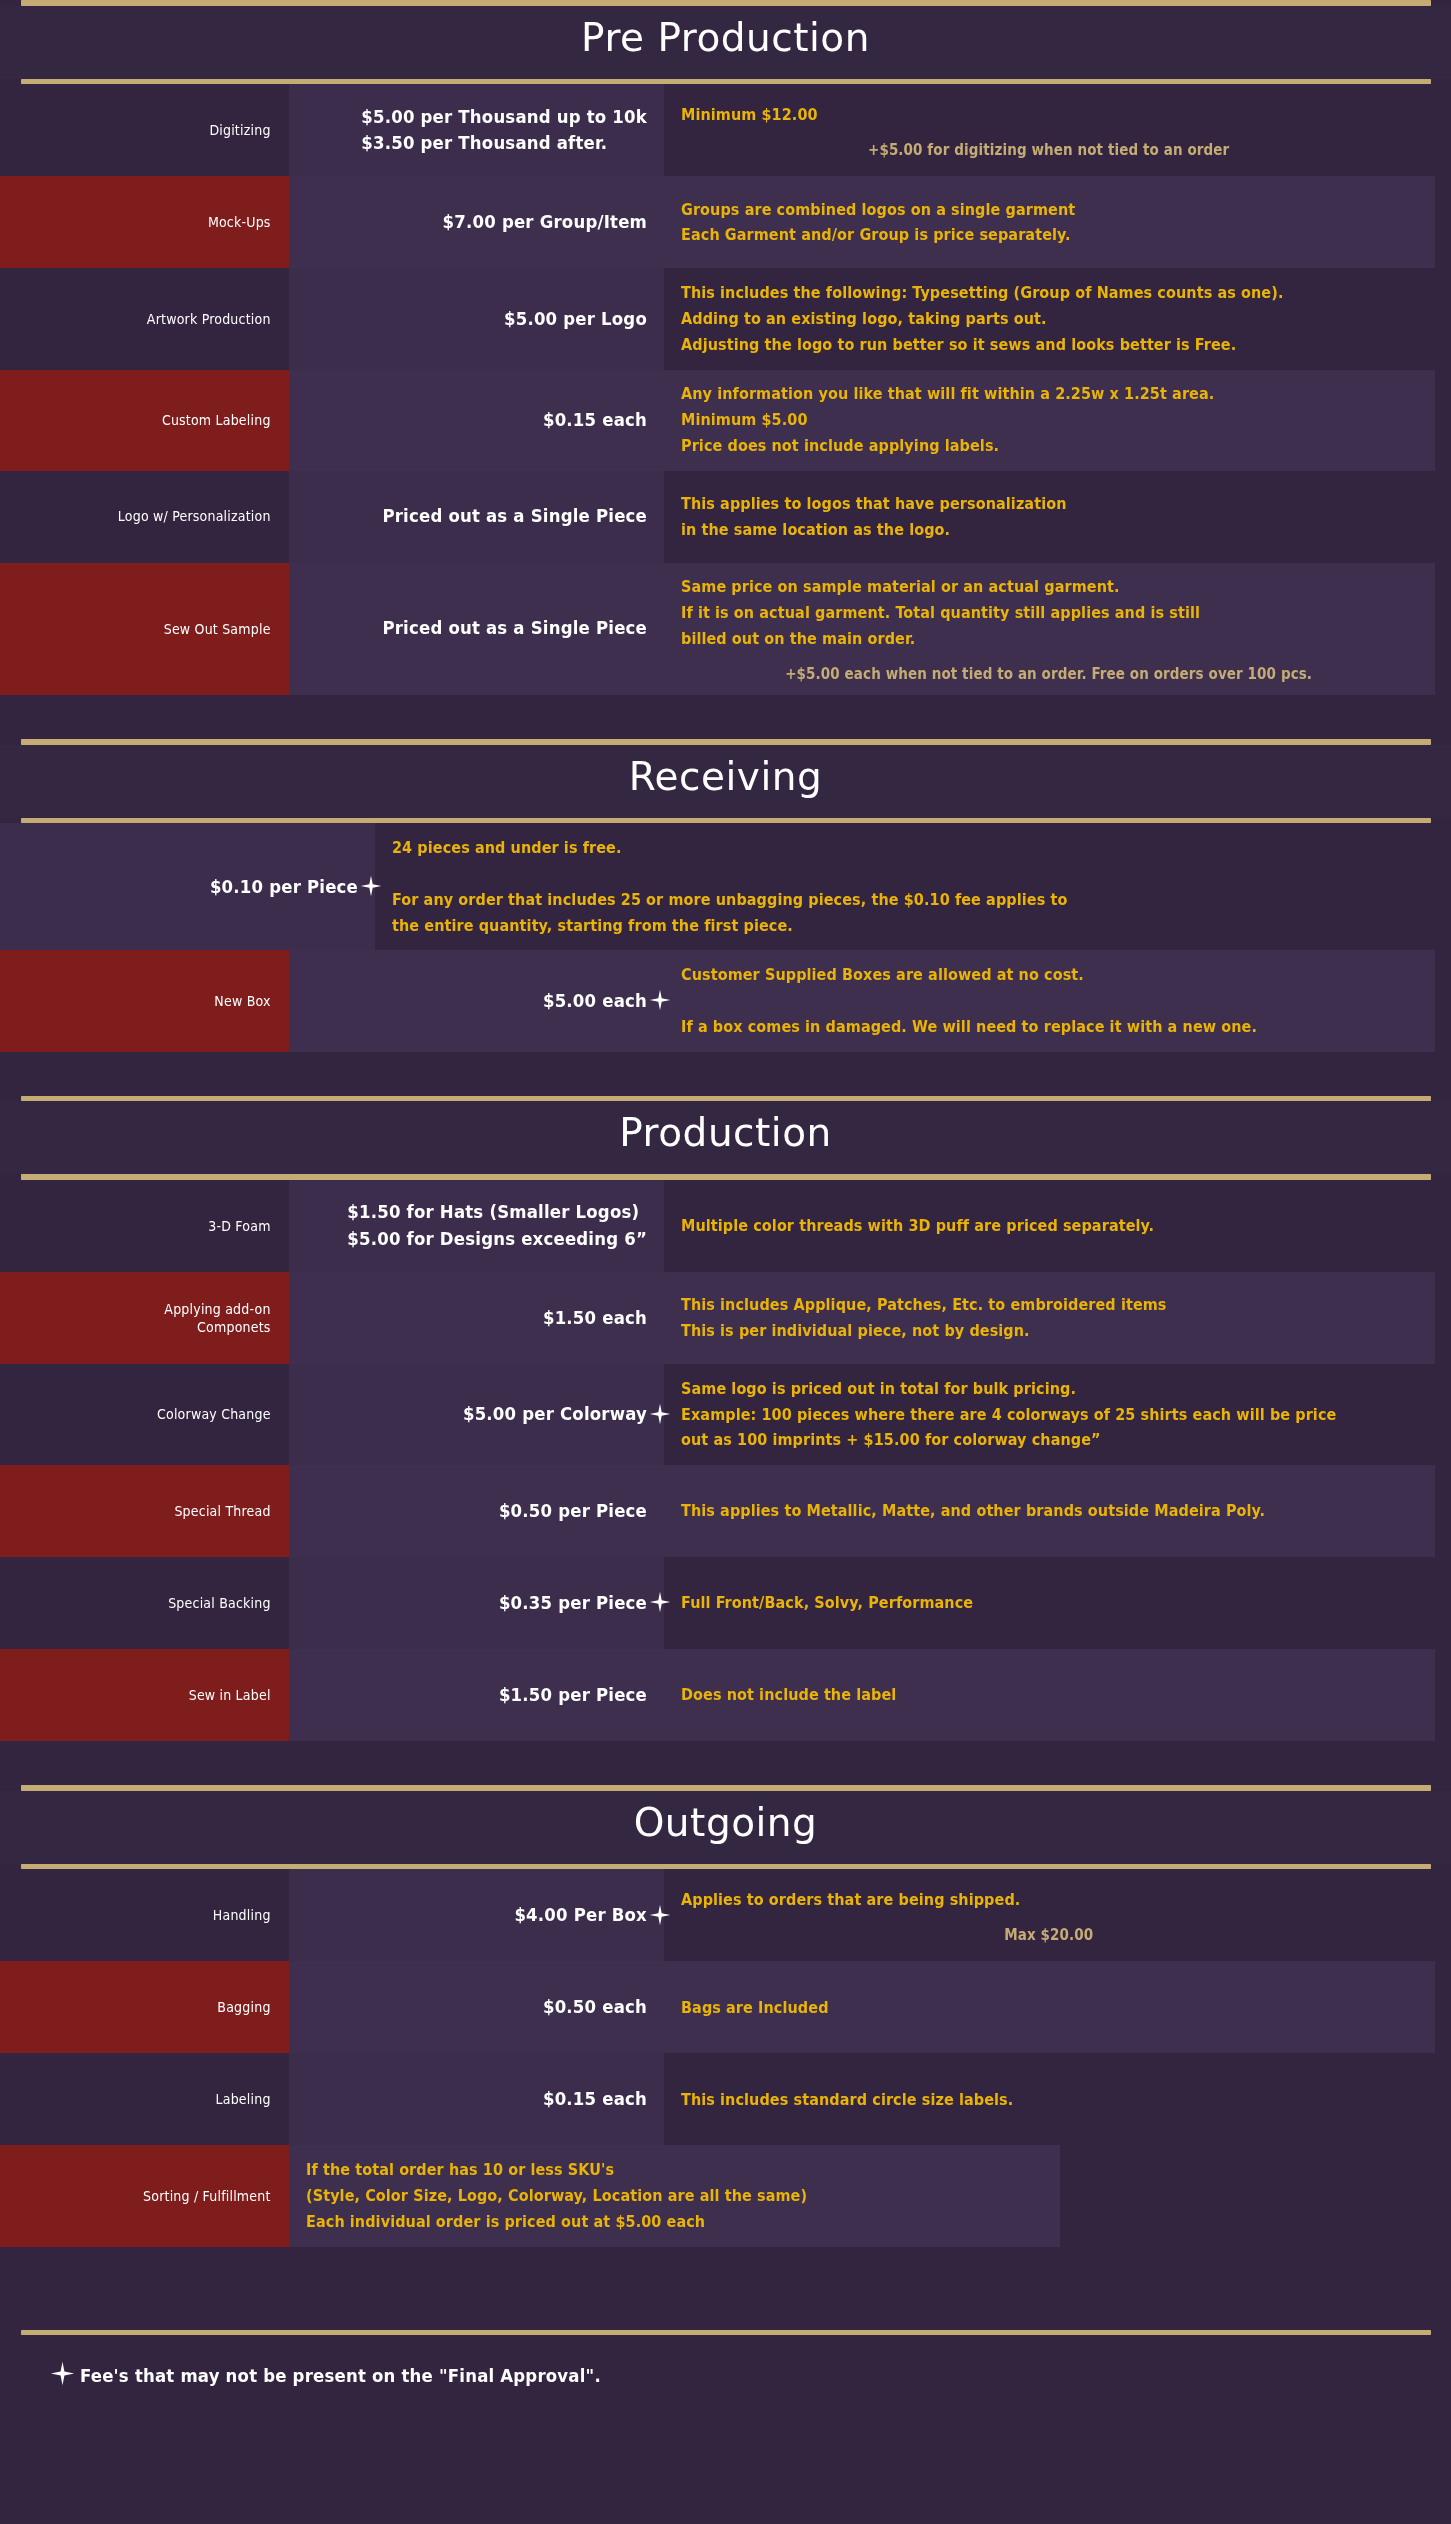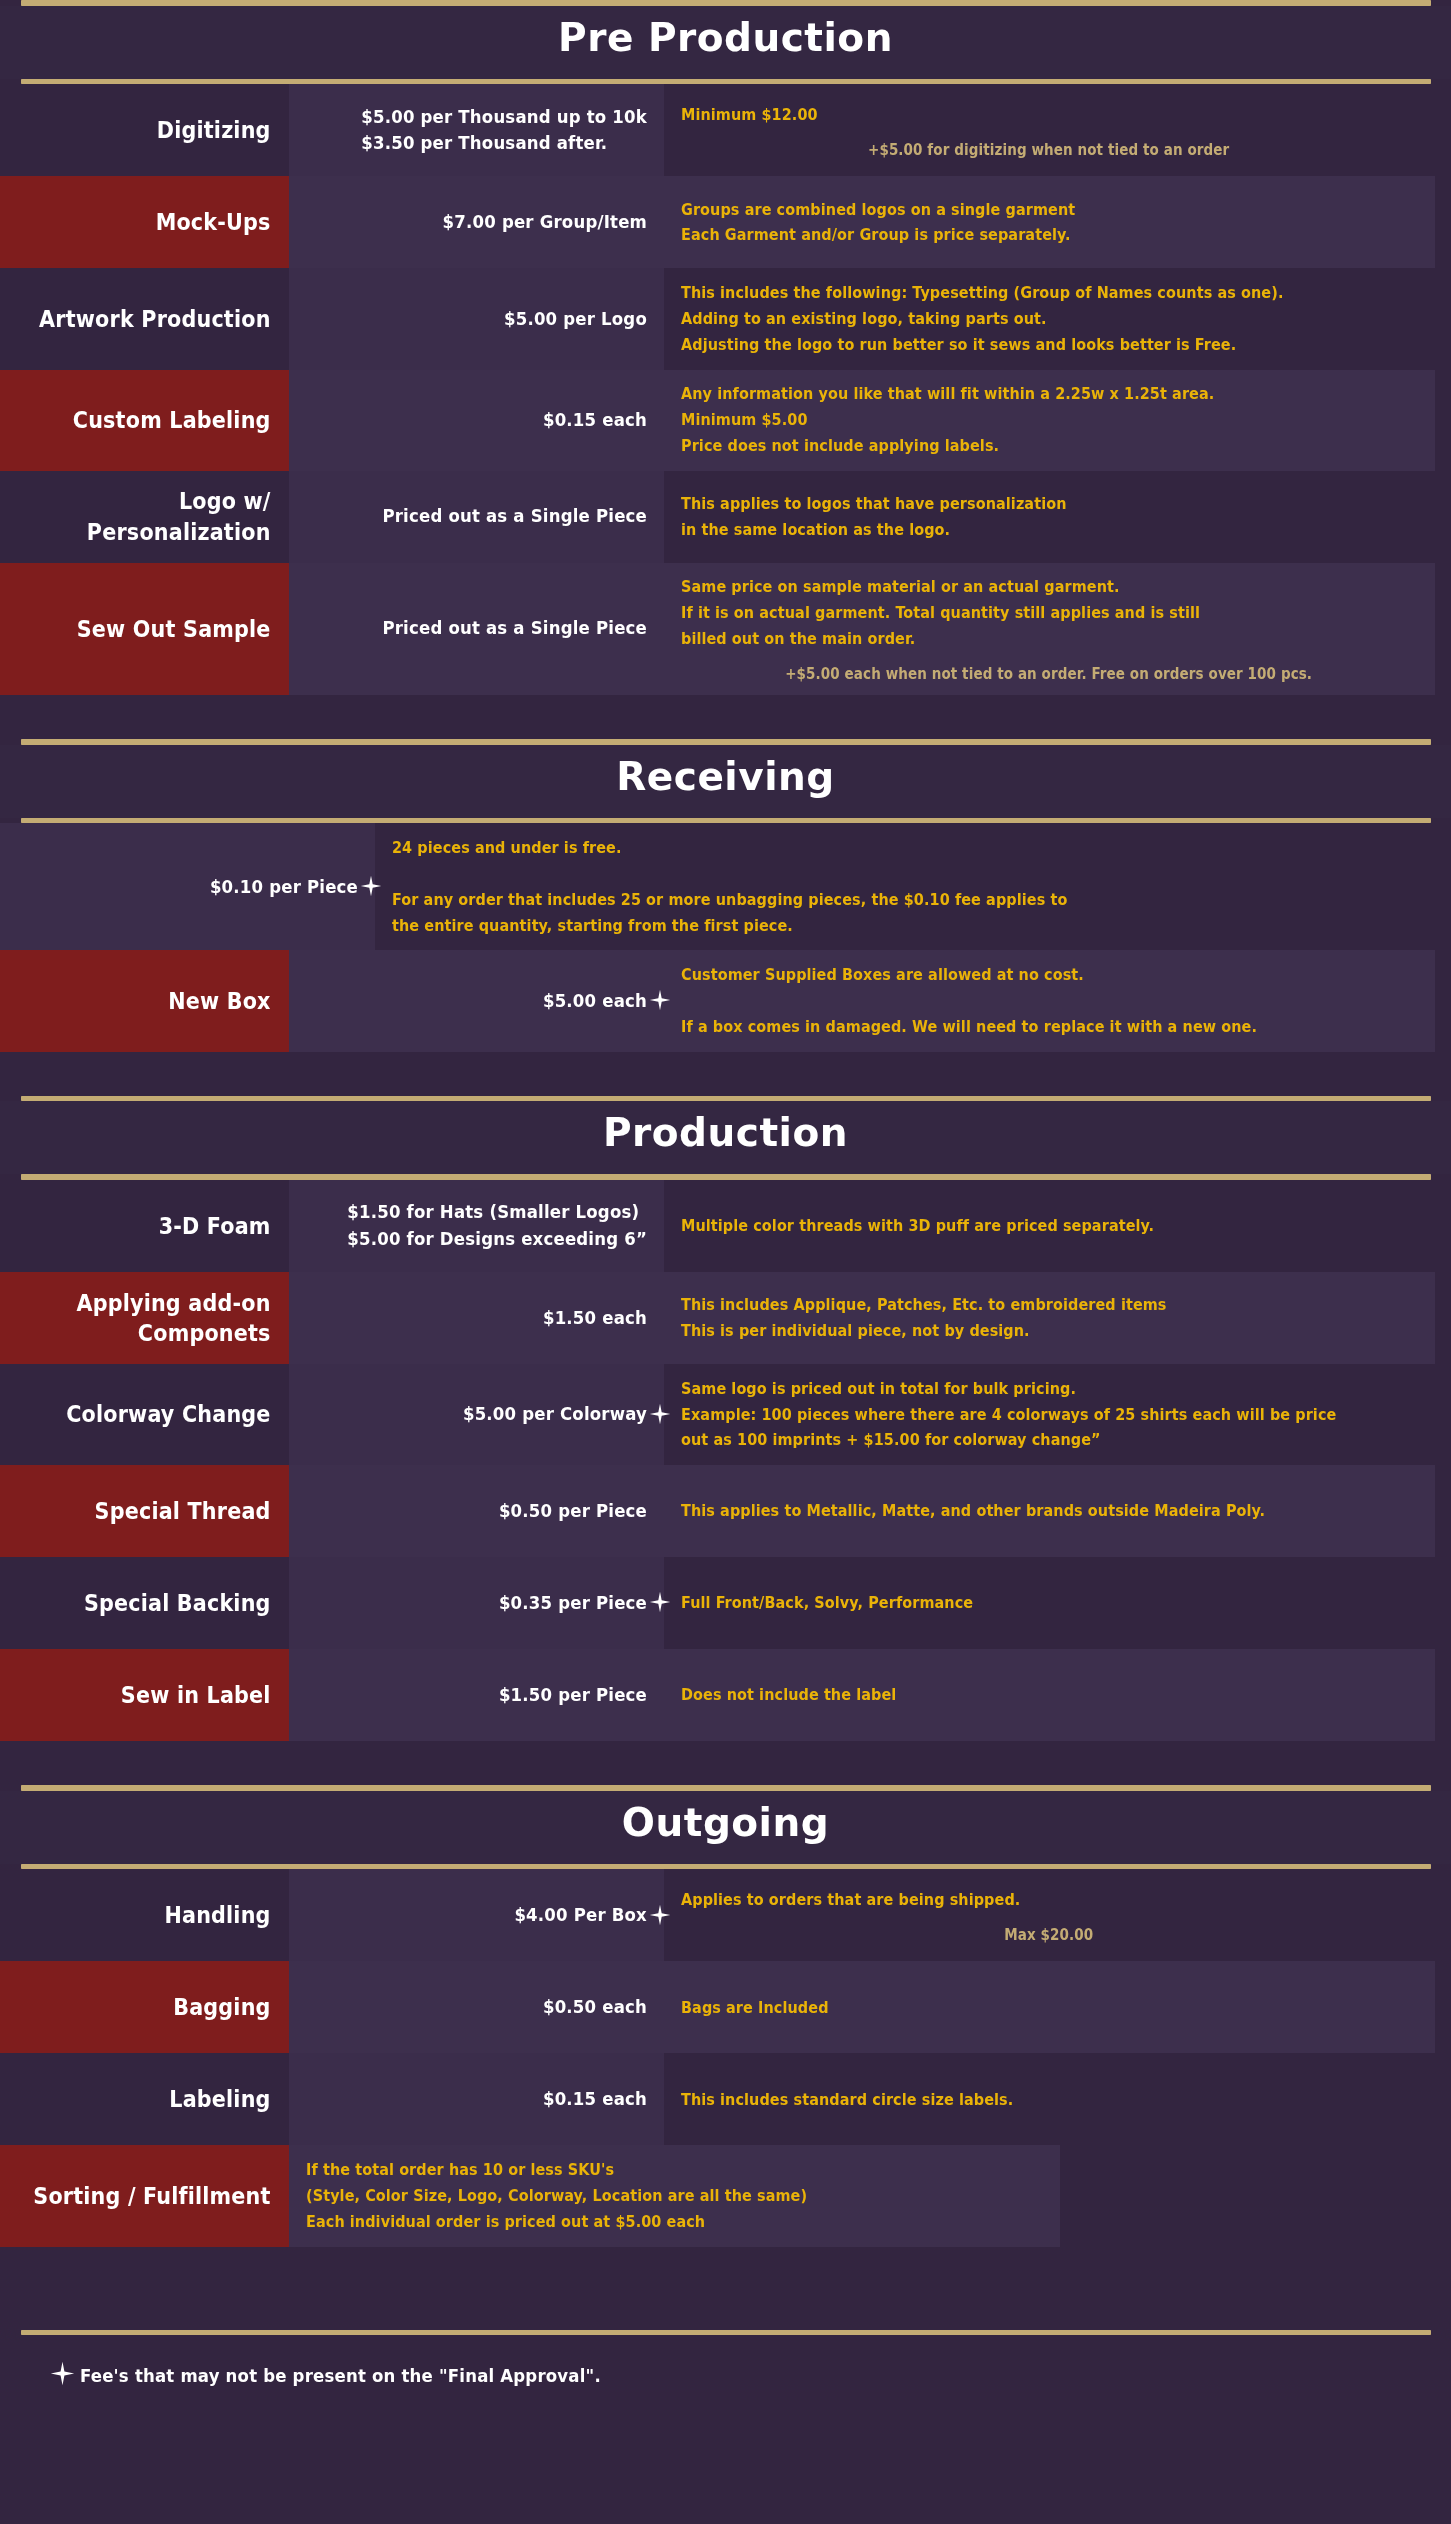--- a/index.html
+++ b/index.html
@@ -26,21 +26,21 @@
     border-radius: 0.8px;
   }
   .section-head {
     background: #342742;
     padding: 11.7px 0 20px 0;
     text-align: center;
   }
   .section-title {
     color: #ffffff;
     font-size: 39px;
-    font-weight: 700;
+    font-weight: 400;
     letter-spacing: 0.5px;
     line-height: 1.05;
     font-family: "DejaVu Sans", "Liberation Sans", sans-serif;
   }
   .section-gap { height: 44px; background:#332540; }
 
   
   .rows { width:1451px; }
   .row {
     display: flex;
@@ -51,22 +51,22 @@
   .cell { display: flex; align-items: center; }
 
   .c-label {
     width: 289px;
     padding: 10px 18.4px 10px 15px;
     justify-content: flex-end;
     text-align: right;
   }
   .c-label .txt {
     color:#ffffff;
-    font-size: 23px;
-    font-weight: 700;
+    font-size: 14px;
+    font-weight: 400;
     line-height: 1.32;
     letter-spacing: 0.2px;
     white-space: pre-line;
   }
 
   .c-price {
     width: 375px;
     padding: 10px 17px 10px 17px;
     justify-content: flex-end;
   }

